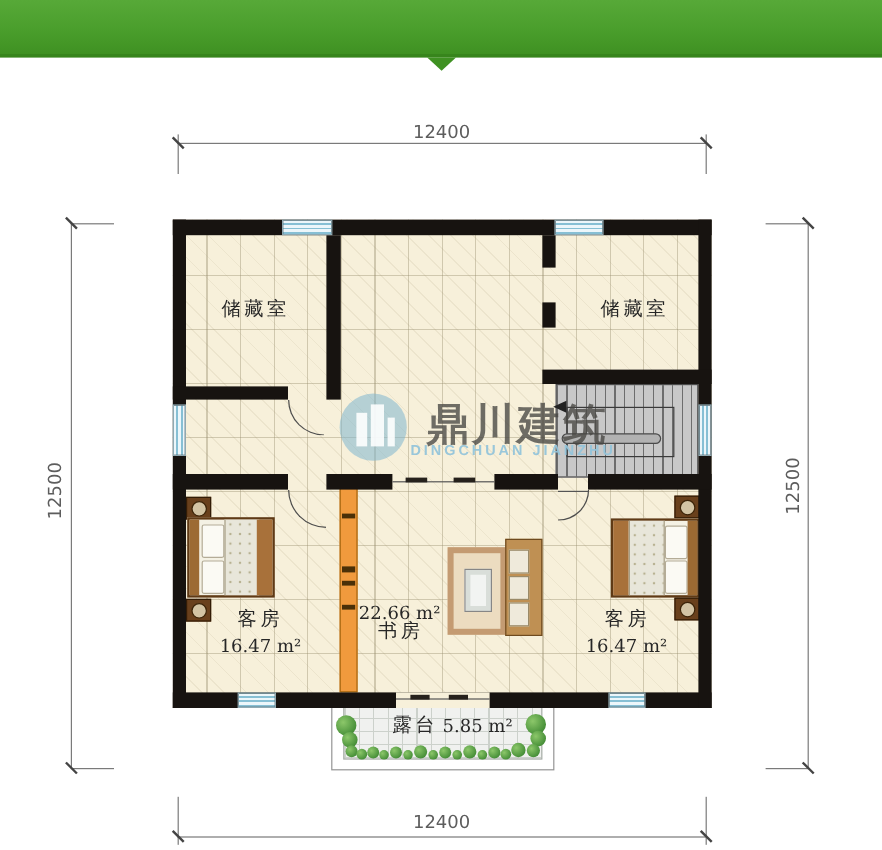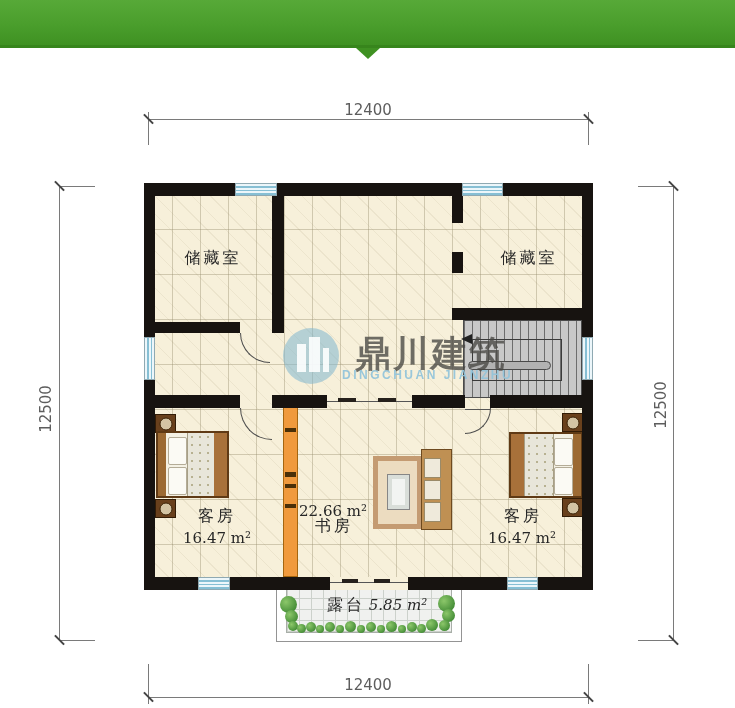--- a/index.html
+++ b/index.html
@@ -238,21 +238,21 @@
 
   <div class="room-label cn" style="left:213px;top:258px;">储藏室</div>
   <div class="room-label cn" style="left:529px;top:258px;">储藏室</div>
   <div class="room-label cn" style="left:217px;top:516px;">客房</div>
   <div class="room-label num" style="left:217px;top:538px;">16.47 m²</div>
   <div class="room-label cn" style="left:523px;top:516px;">客房</div>
   <div class="room-label num" style="left:522px;top:538px;">16.47 m²</div>
   <div class="room-label cn" style="left:334px;top:488px;margin-top:38px;">书房</div>
   <div class="room-label num" style="left:333px;top:511px;">22.66 m²</div>
   <div class="room-label cn" style="left:346px;top:605px;z-index:41;">露台</div>
-  <div class="room-label num" style="left:398px;top:605px;z-index:41;font-style:italic;">5.85 m²</div>
+  <div class="room-label num" style="left:398px;top:605px;z-index:41;">5.85 m²</div>
 
   <div class="wm-circle">
     <div class="wm-b" style="left:14px;top:16px;width:9px;height:28px;"></div>
     <div class="wm-b" style="left:26px;top:9px;width:11px;height:35px;"></div>
     <div class="wm-b" style="left:40px;top:20px;width:6px;height:24px;"></div>
   </div>
   <div class="wm-cn">鼎川建筑</div>
   <div class="wm-en">DINGCHUAN JIANZHU</div>
 
 </div>

